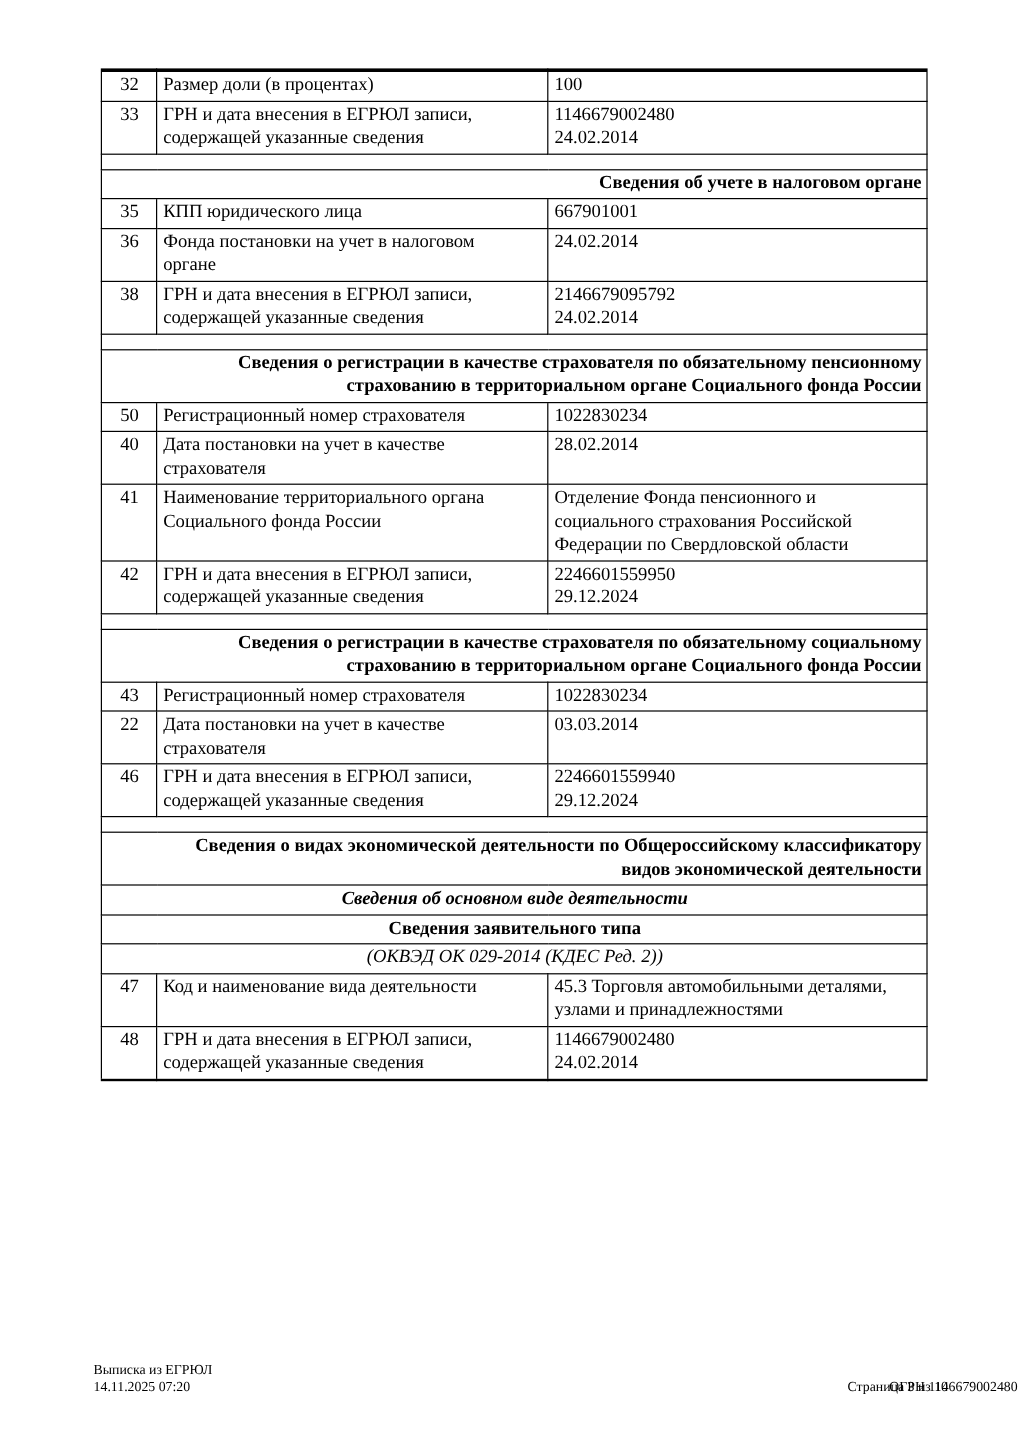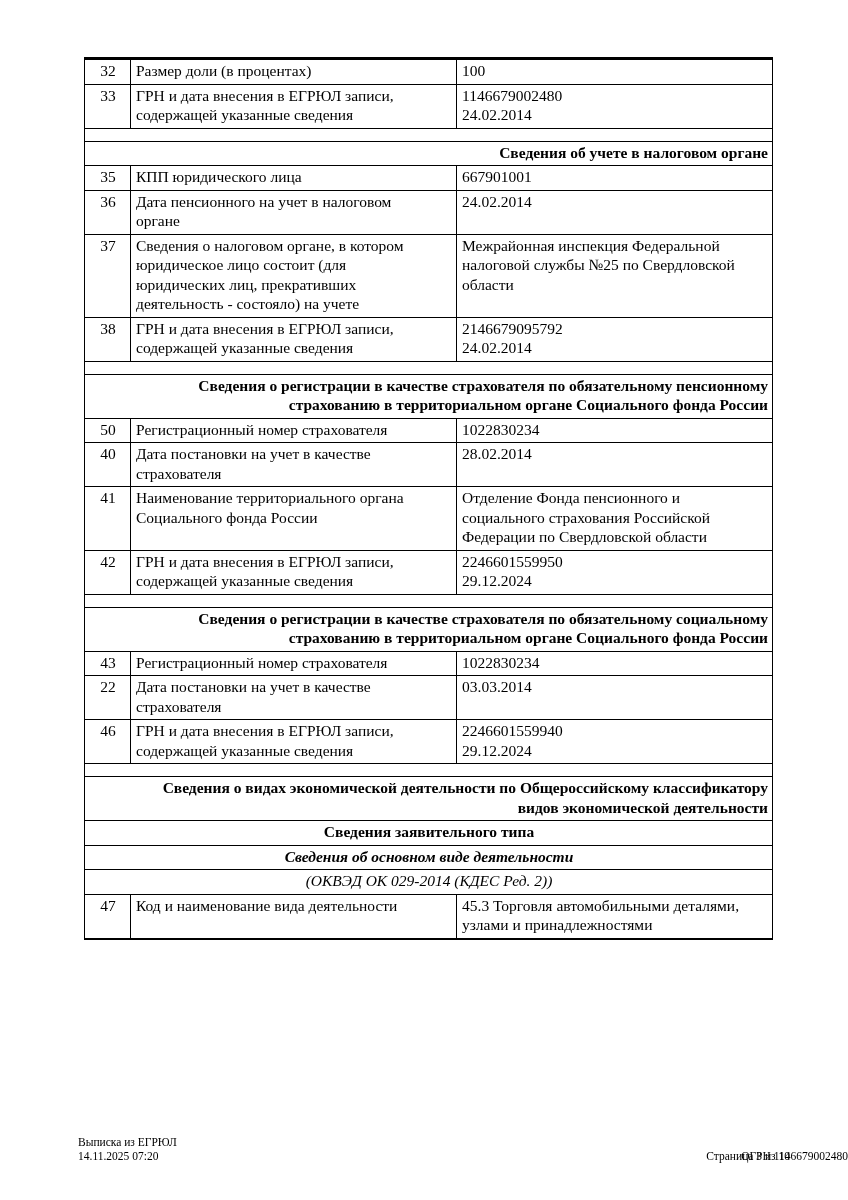--- a/index.html
+++ b/index.html
@@ -95,33 +95,23 @@
       <tr>
         <td class="sec-title" colspan="3">Сведения об учете в налоговом органе</td>
       </tr>
       <tr>
         <td class="num">35</td>
         <td class="lbl">КПП юридического лица</td>
         <td class="val">667901001</td>
       </tr>
       <tr>
         <td class="num">36</td>
-        <td class="lbl">Дата пенсионного на учет в налоговом
+        <td class="lbl">Фонда постановки на учет в налоговом
 органе</td>
         <td class="val">24.02.2014</td>
-      </tr>
-      <tr>
-        <td class="num">37</td>
-        <td class="lbl">Сведения о налоговом органе, в котором
-юридическое лицо состоит (для
-юридических лиц, прекративших
-деятельность - состояло) на учете</td>
-        <td class="val">Межрайонная инспекция Федеральной
-налоговой службы №25 по Свердловской
-области</td>
       </tr>
       <tr>
         <td class="num">38</td>
         <td class="lbl">ГРН и дата внесения в ЕГРЮЛ записи,
 содержащей указанные сведения</td>
         <td class="val">2146679095792
 24.02.2014</td>
       </tr>
 
       <tr>
@@ -188,33 +178,40 @@
 
       <tr>
           <td class="spacer" colspan="3"></td>
         </tr>
 
       <tr>
         <td class="sec-title" colspan="3">Сведения о видах экономической деятельности по Общероссийскому классификатору
 видов экономической деятельности</td>
       </tr>
       <tr>
+        <td class="sub bold-italic" colspan="3">Сведения об основном виде деятельности</td>
+      </tr>
+      <tr>
         <td class="sub bold" colspan="3">Сведения заявительного типа</td>
-      </tr>
-      <tr>
-        <td class="sub bold-italic" colspan="3">Сведения об основном виде деятельности</td>
       </tr>
       <tr>
         <td class="sub italic" colspan="3">(ОКВЭД ОК 029-2014 (КДЕС Ред. 2))</td>
       </tr>
       <tr>
         <td class="num">47</td>
         <td class="lbl">Код и наименование вида деятельности</td>
         <td class="val">45.3 Торговля автомобильными деталями,
 узлами и принадлежностями</td>
+      </tr>
+      <tr>
+        <td class="num">48</td>
+        <td class="lbl">ГРН и дата внесения в ЕГРЮЛ записи,
+содержащей указанные сведения</td>
+        <td class="val">1146679002480
+24.02.2014</td>
       </tr>
     </tbody>
   </table>
 
   <div class="footer">
     <div class="f-left">
       <div>Выписка из ЕГРЮЛ</div>
       <div>14.11.2025 07:20</div>
     </div>
     <div class="f-center">ОГРН 1146679002480</div>

